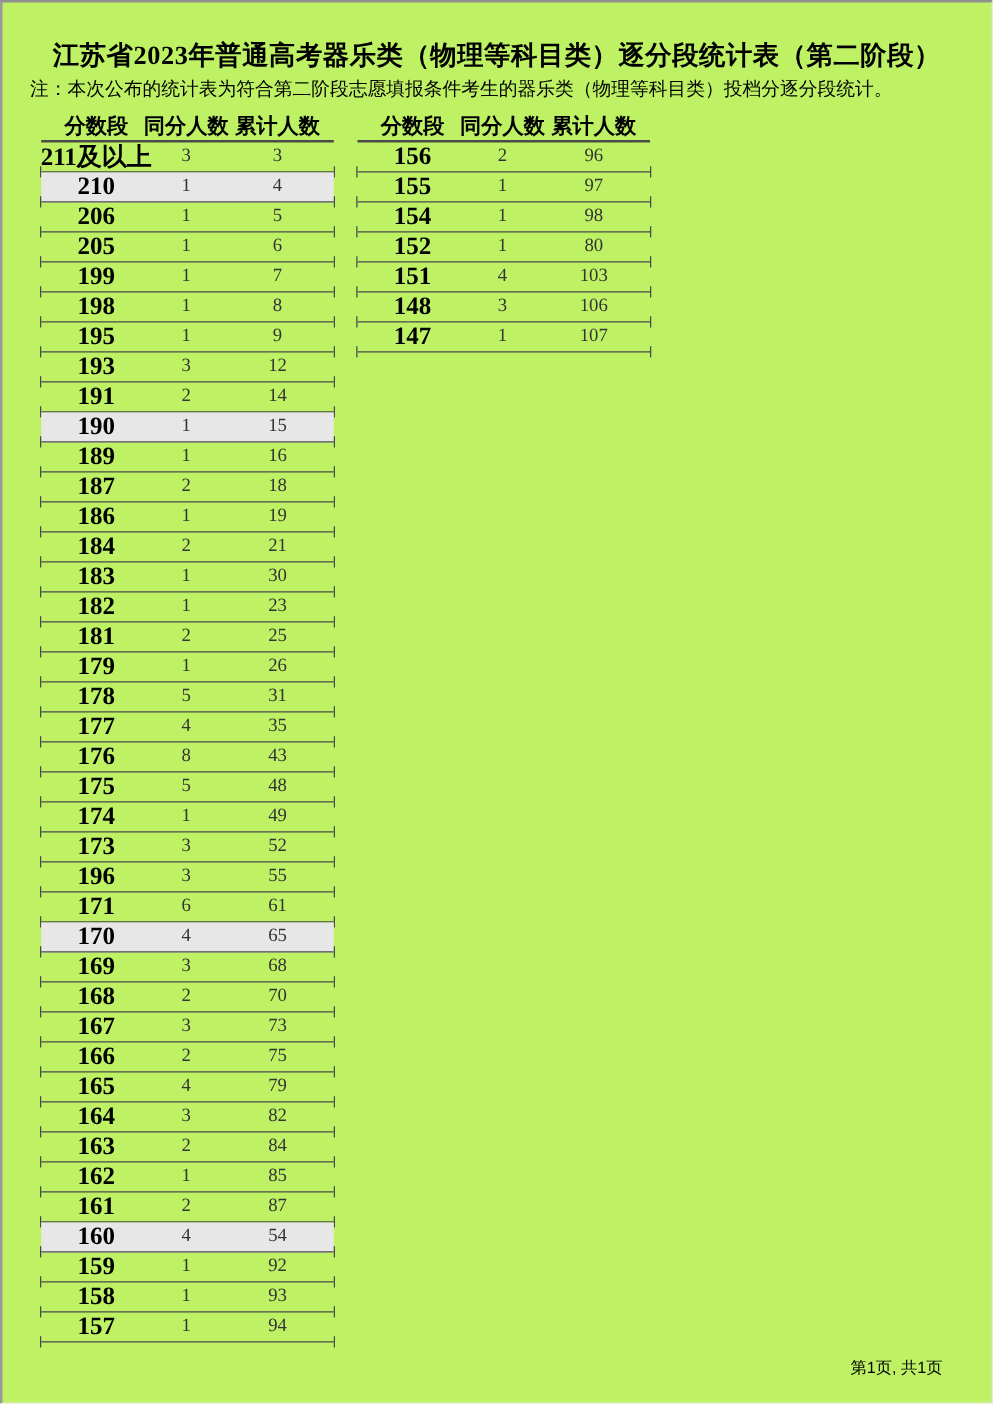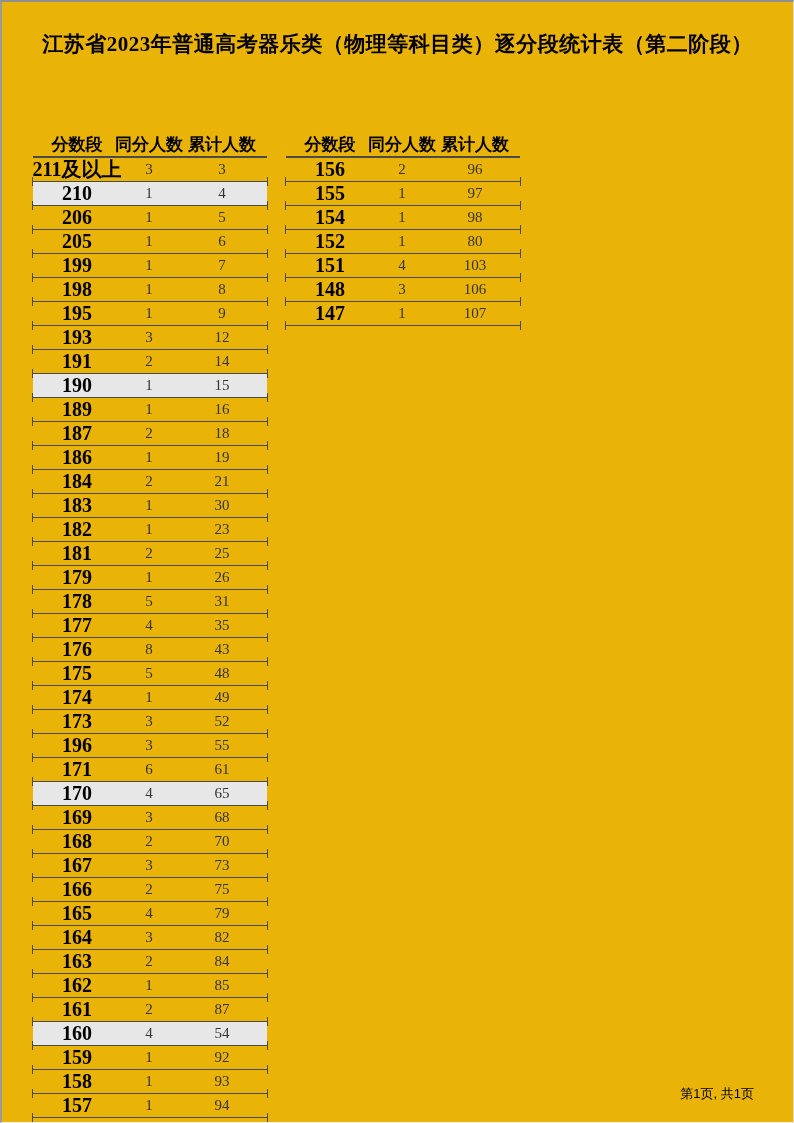--- a/index.html
+++ b/index.html
@@ -5,21 +5,21 @@
   :root{
     --border:#4a4a4a;
     --shade:#e7e7e7;
     --count-color:#333333;
   }
   html,body{margin:0;padding:0;background:#ffffff;}
   .page{
     position:relative;
     width:794px;height:1123px;
     box-sizing:border-box;
-    background:#eab308;
+    background:#bef264;
     border-top:2px solid #8f8f8f;
     border-left:2px solid #9a9a9a;
     border-right:1px solid #d9d9d9;
     border-bottom:1px solid #eeeeee;
     font-family:"Liberation Serif","DejaVu Serif",serif;
     color:#000;
     overflow:hidden;
   }
   .doc-title{
     position:absolute;top:28px;left:0;width:100%;
@@ -29,21 +29,21 @@
   .doc-note{
     position:absolute;top:60px;left:22px;width:760px;
     font-size:15px;white-space:nowrap;
   }
   .score-table{position:absolute;top:87px;width:234px;}
   .score-table.left{left:31px;}
   .score-table.right{left:284px;}
   .thead{
     display:flex;height:23px;align-items:center;
     border-bottom:2px solid var(--border);
-    font-weight:bold;font-size:17px;margin-top:44px;
+    font-weight:bold;font-size:17px;
   }
   .thead .cell{overflow:visible;white-space:nowrap;}
   .trow{
     position:relative;display:flex;height:24px;align-items:center;
     border-bottom:1px solid var(--border);
     box-sizing:border-box;
   }
   .trow::before,.trow::after{
     content:"";position:absolute;width:1px;height:9px;bottom:-5px;
     background:var(--border);
@@ -66,20 +66,21 @@
     font-family:Liberation Sans, sans-serif;
   }
 </style>
 </head>
 <body>
 
 <div class="page">
 
   <div class="doc-title">江苏省2023年普通高考器乐类（物理等科目类）逐分段统计表（第二阶段）</div>
 
+  <div class="doc-note">注：本次公布的统计表为符合第二阶段志愿填报条件考生的器乐类（物理等科目类）投档分逐分段统计。</div>
 
   <div class="score-table left">
     <div class="thead">
       <div class="cell c1">分数段</div>
       <div class="cell c2">同分人数</div>
       <div class="cell c3">累计人数</div>
     </div>
   <div class="trow">
         <div class="cell c1">211及以上</div>
         <div class="cell c2">3</div>

